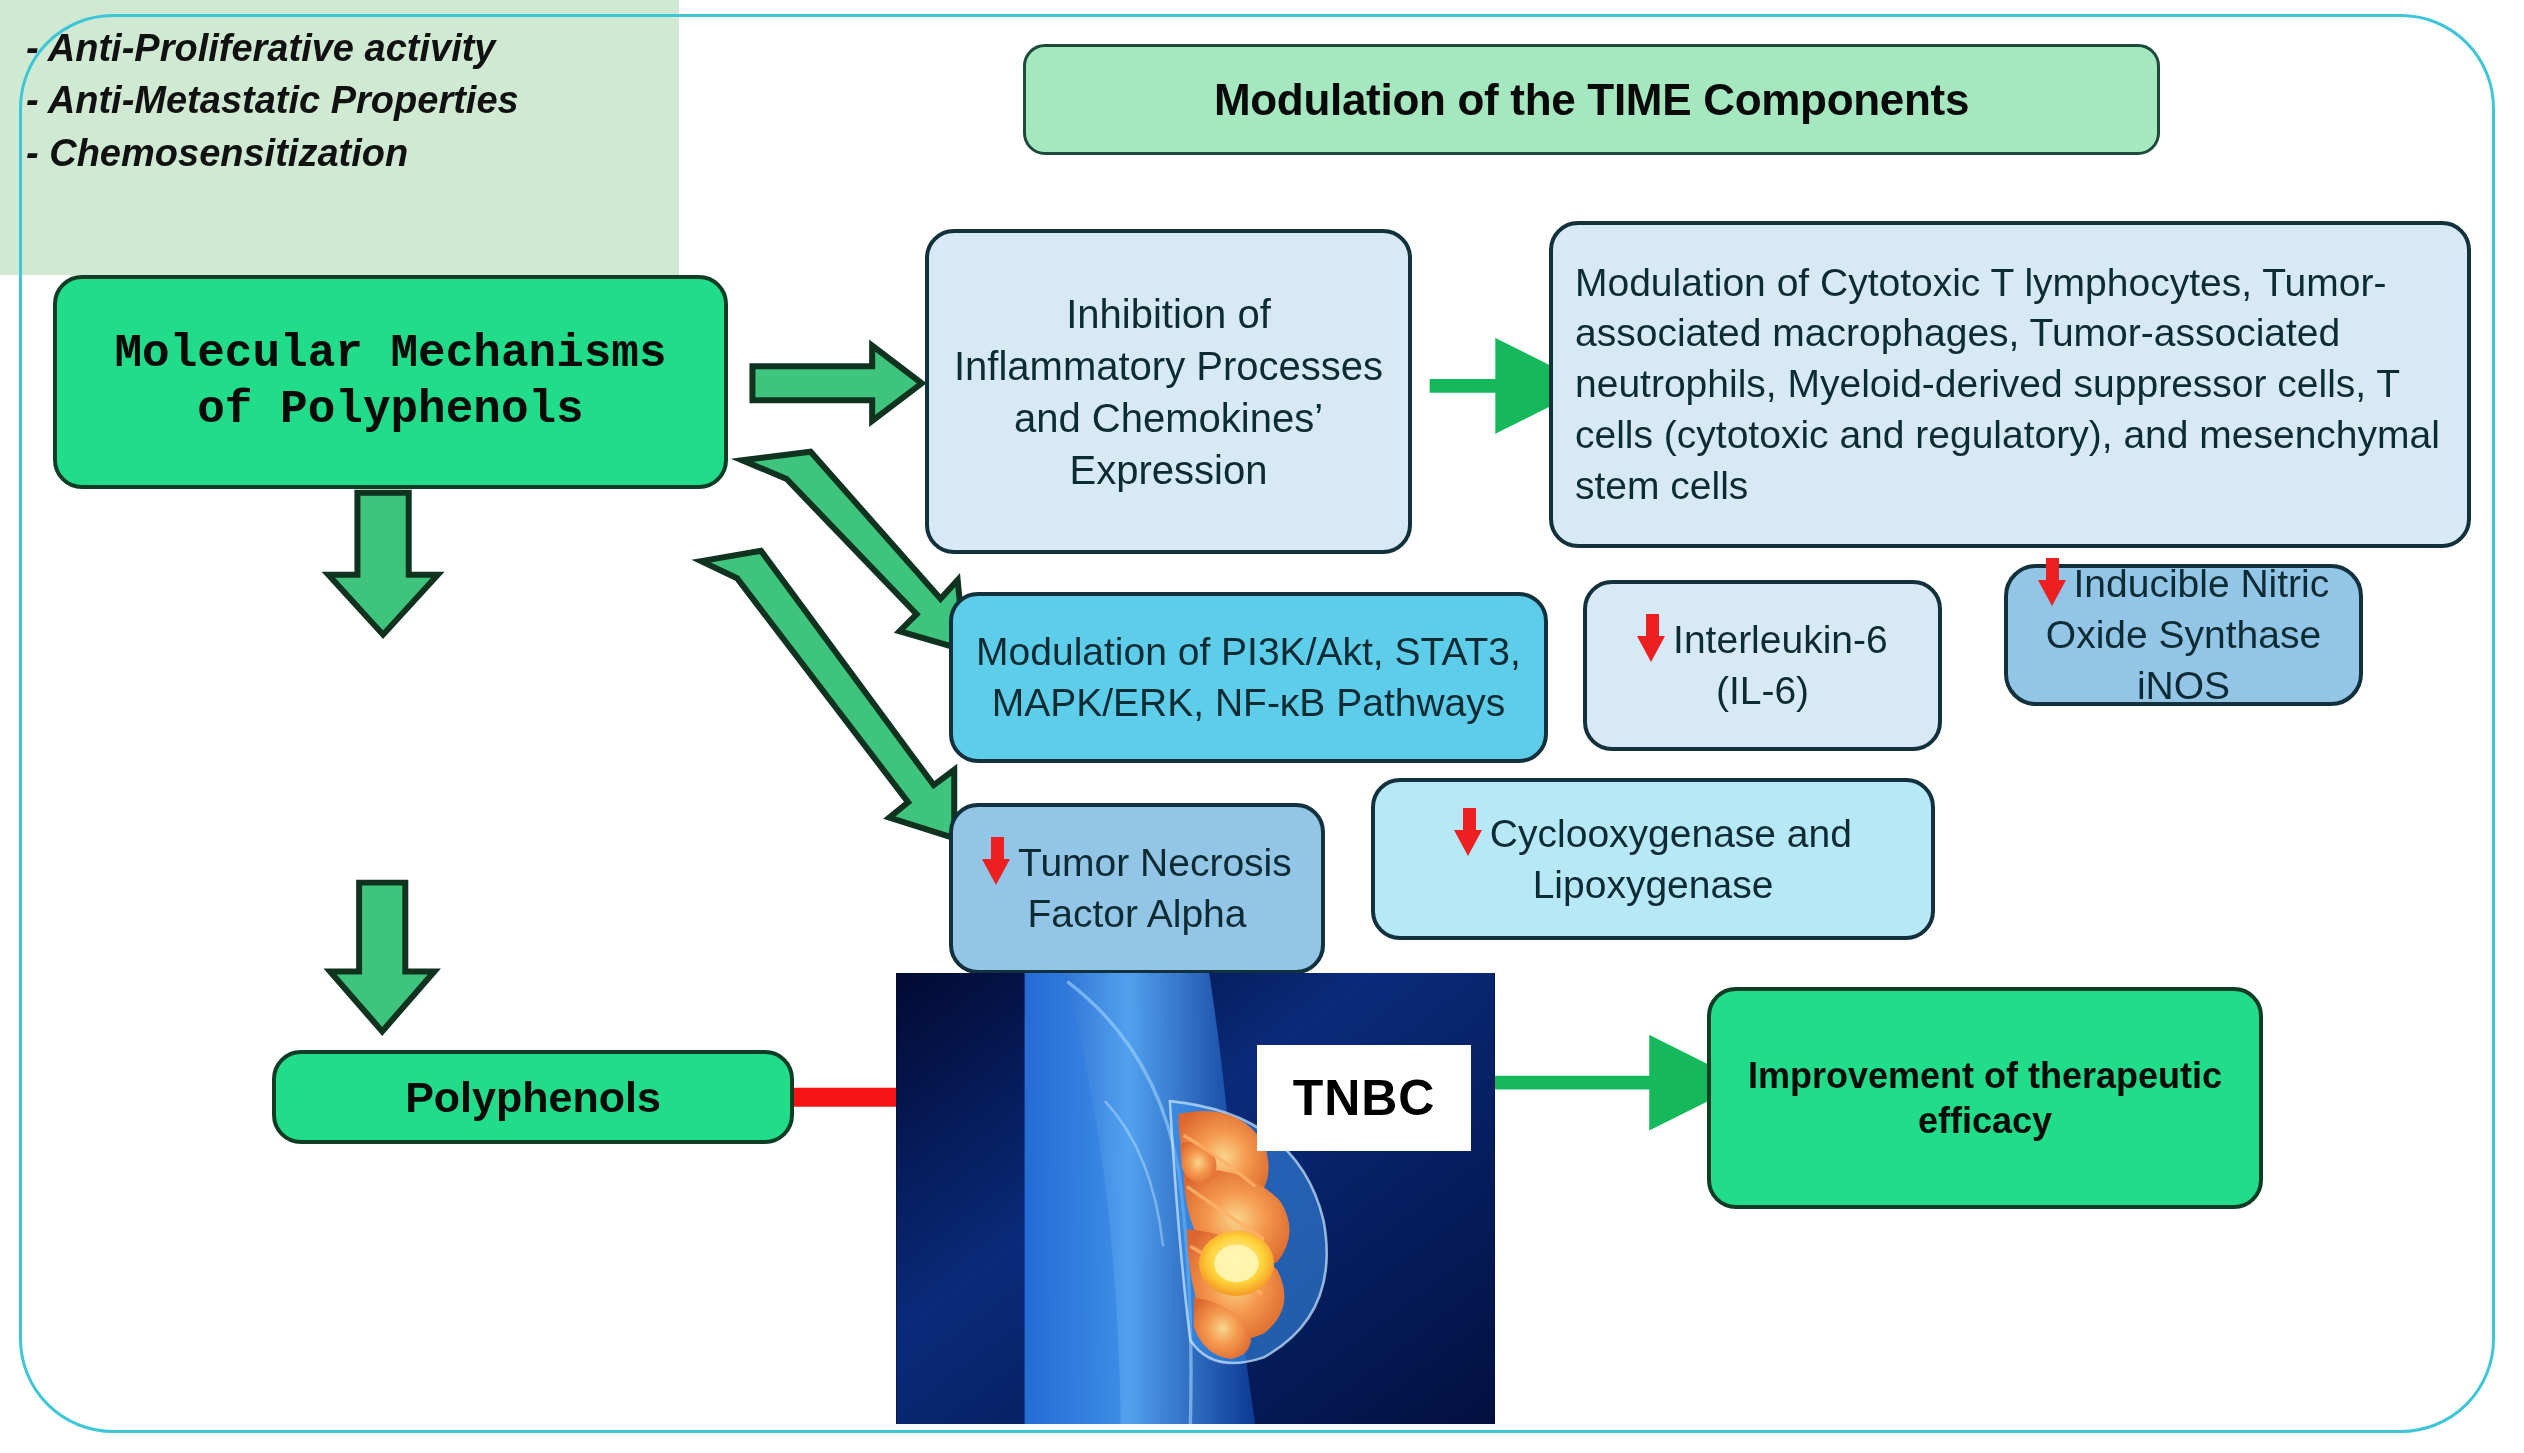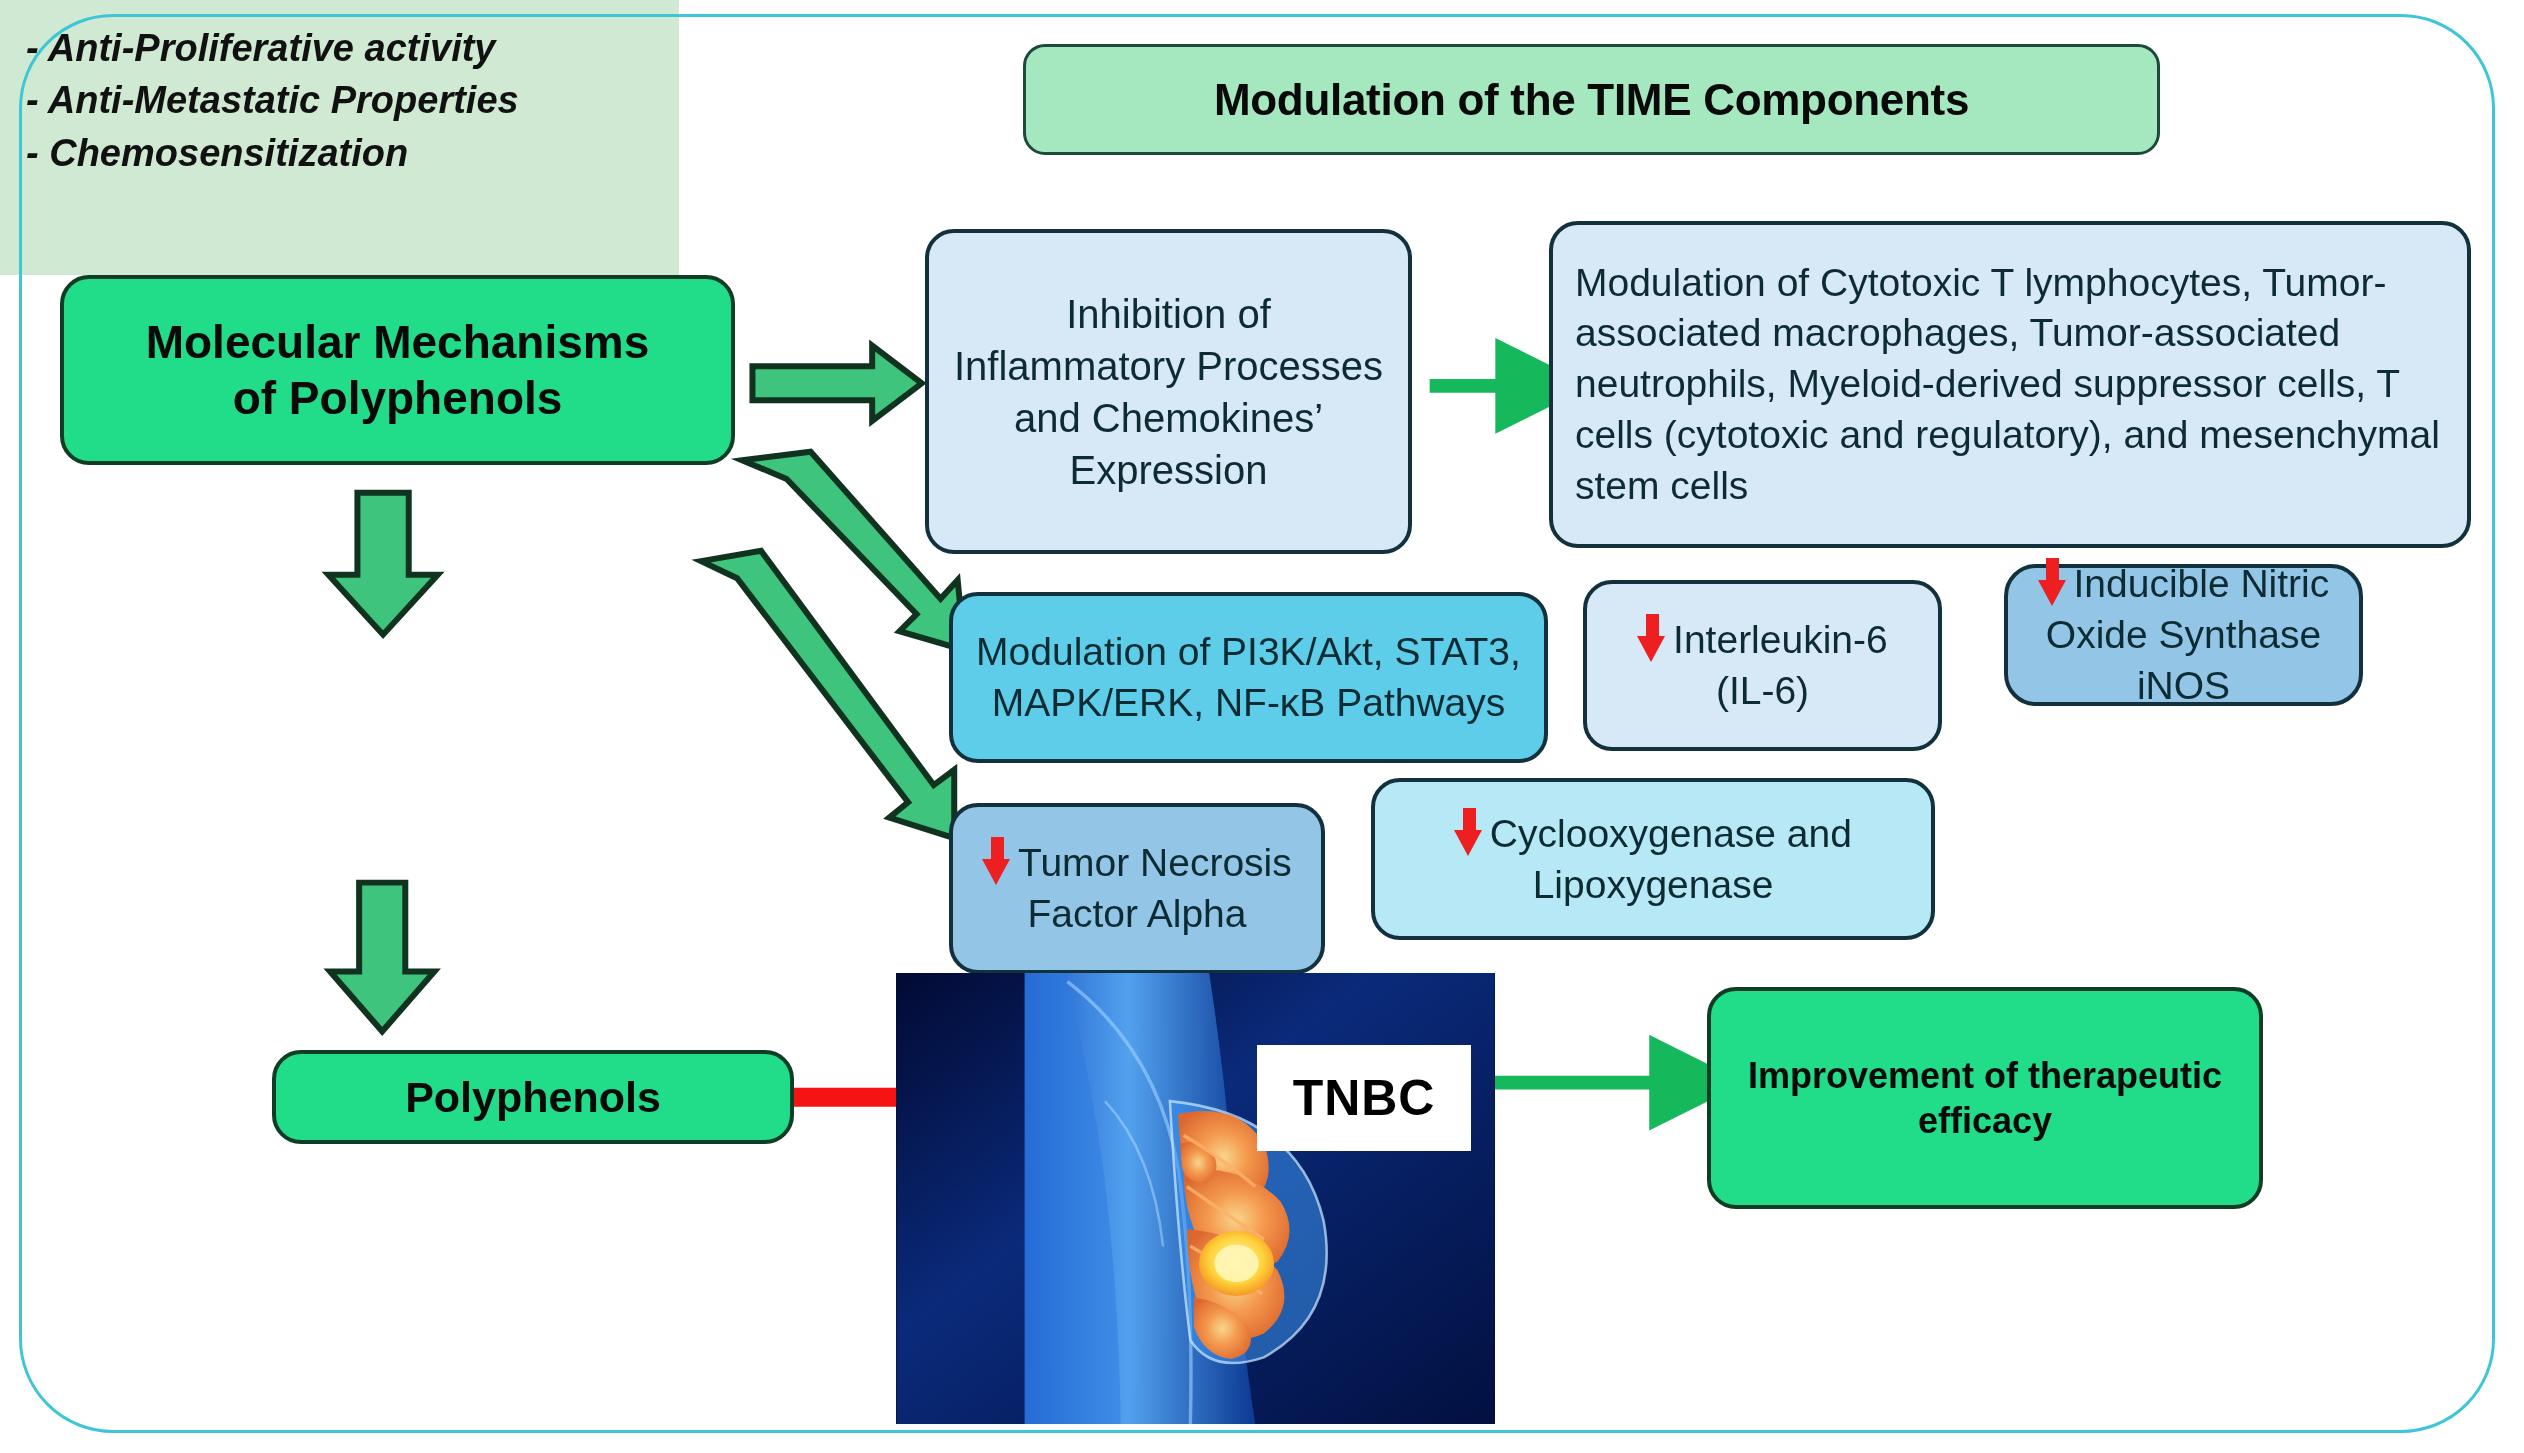--- a/index.html
+++ b/index.html
@@ -174,21 +174,21 @@
     <g>
       <line x1="928" y1="1283" x2="1470" y2="1283" stroke="#f41414" stroke-width="22"></line>
       <line x1="1468" y1="1228" x2="1468" y2="1348" stroke="#f41414" stroke-width="22"></line>
     </g>
   </svg>
 
   <div class="box title-box" style="left:1009px; top:44px; width:1137px; height:111px;margin-left:14px;">
     <span>Modulation of the TIME Components</span>
   </div>
 
-  <div class="box green-box" style="left:60px; top:275px; width:675px; height:190px; font-size:46px; line-height:1.22; white-space:pre-line;">
+  <div class="box green-box" style="left:53px; top:275px; width:675px; height:214px; font-size:46px; line-height:1.22; white-space:pre-line;font-family:Liberation Mono, monospace;">
     <span>Molecular Mechanisms
 of Polyphenols</span>
   </div>
 
   <div class="list-box" style="left:53px; top:634px; width:624px; height:231px;">
     <div>- Anti-Proliferative activity</div>
     <div>- Anti-Metastatic Properties</div>
     <div>- Chemosensitization</div>
   </div>
 

